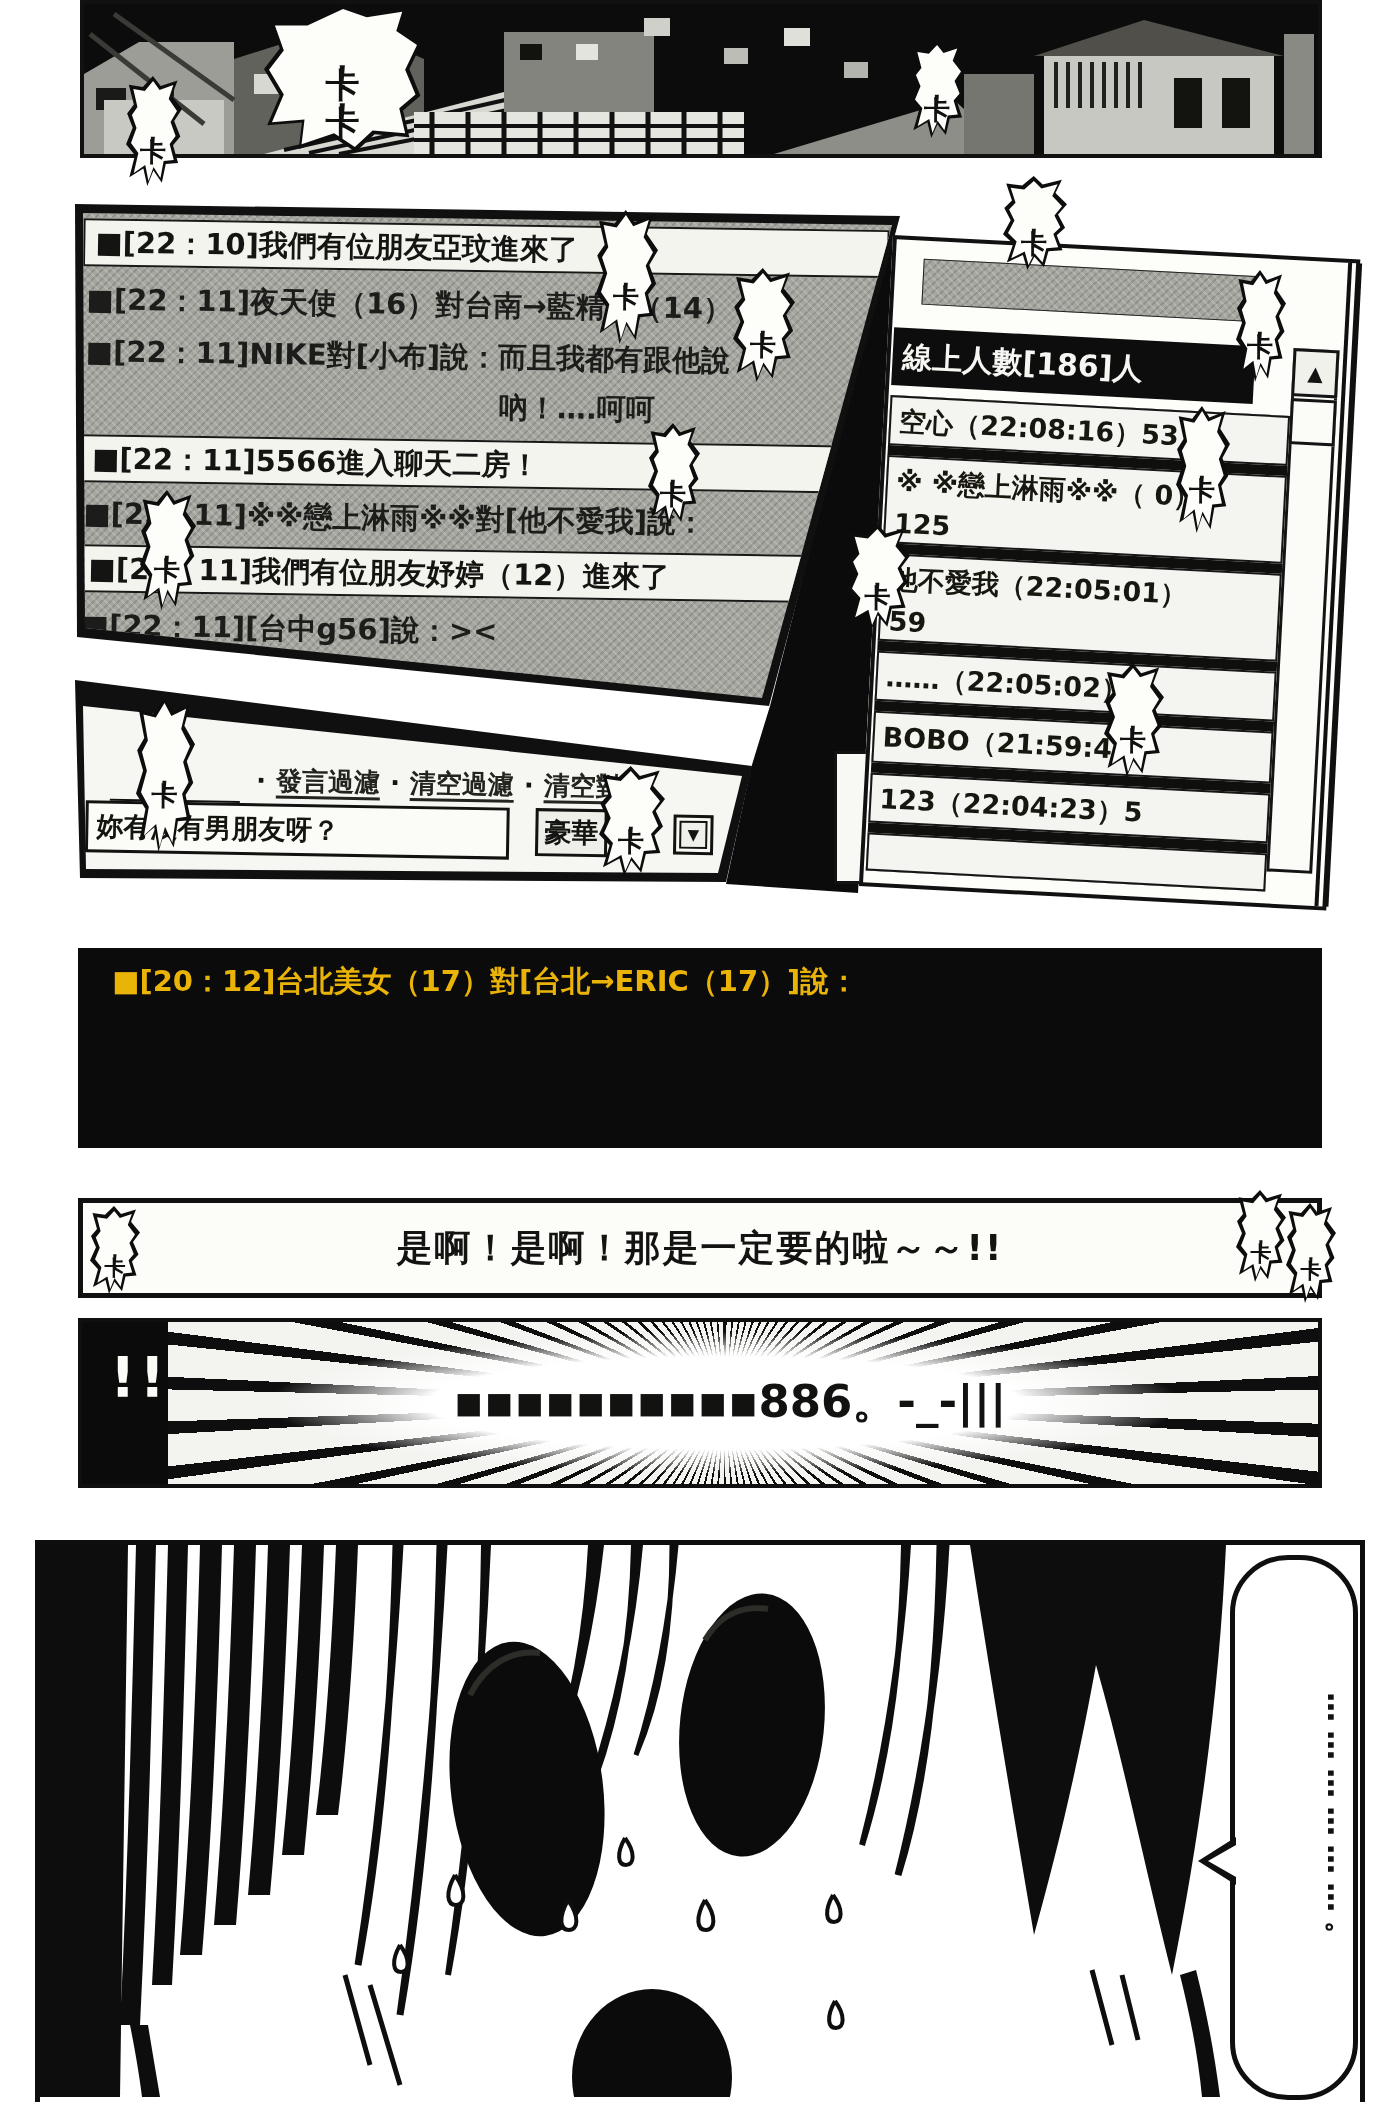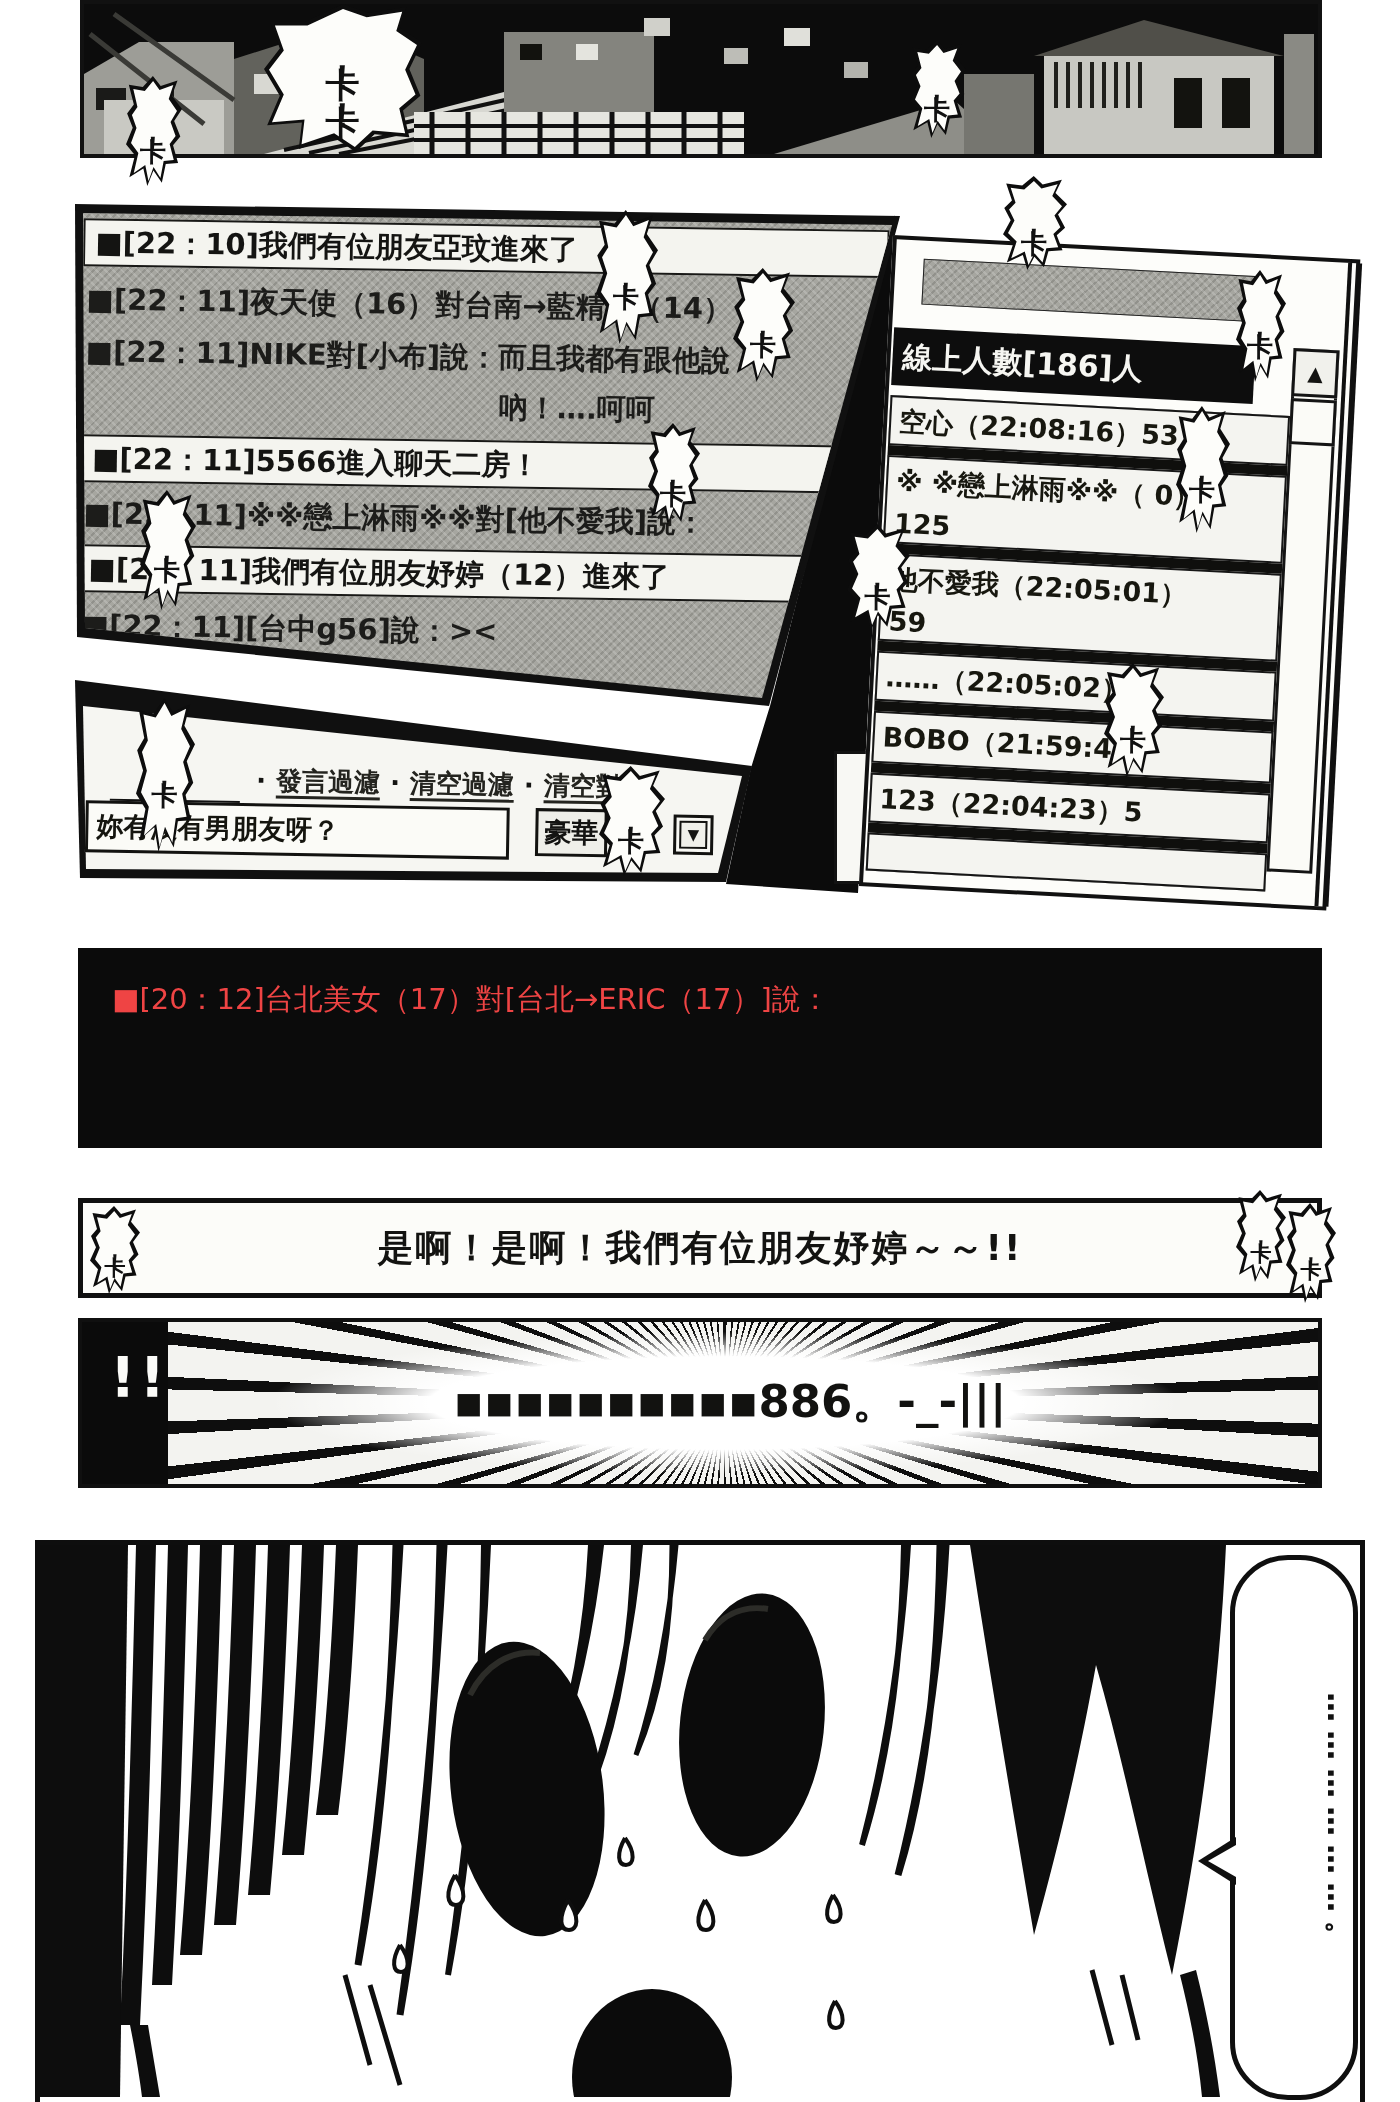--- a/index.html
+++ b/index.html
@@ -80,21 +80,21 @@
       box-sizing:border-box;background:#fbfbf7;}
   .vline{position:absolute;top:0;bottom:0;border-left:4px solid #101010;}
   #user-rows{position:absolute;left:2px;top:156px;width:400px;background:#0f0f0d;}
   .u-row{position:relative;background:#f4f4f0;border:2px solid #161616;box-sizing:border-box;
       margin-bottom:10px;padding:6px 8px 4px 8px;}
   .u-row:last-child{margin-bottom:0;}
   .u-line{font-size:27px;font-weight:600;white-space:nowrap;overflow:hidden;color:#17170f;}
 
   
   #pm-panel{left:78px;top:948px;width:1244px;height:200px;background:#0b0b0b;z-index:2;}
-  #pm-meta{position:absolute;left:34px;top:32px;font-size:29px;font-weight:400;color:#ef4444;white-space:nowrap;}
+  #pm-meta{position:absolute;left:34px;top:14px;font-size:29px;font-weight:700;color:#eab308;white-space:nowrap;}
   #pm-message{position:absolute;left:0;right:120px;top:92px;text-align:center;font-size:42px;
       font-weight:700;letter-spacing:4px;color:#fafaf6;white-space:nowrap;}
 
   
   #reply-panel{left:78px;top:1198px;width:1244px;height:100px;background:#fcfcf9;
       border:5px solid #101010;box-sizing:border-box;z-index:2;}
   #reply-text{position:absolute;left:0;right:0;top:0;bottom:0;display:flex;align-items:center;
       justify-content:center;font-size:36px;font-weight:700;letter-spacing:2px;color:#131311;white-space:nowrap;}
 
   
@@ -231,21 +231,21 @@
       </div>
       <div class="u-row" style="height:38px;"></div>
     </div>
   </div>
 
   <div class="abs" id="pm-panel">
     <div id="pm-meta">■[20：12]台北美女（17）對[台北→ERIC（17）]說：</div>
   </div>
 
   <div class="abs" id="reply-panel">
-    <div id="reply-text">是啊！是啊！我們有位朋友妤婷～～!!</div>
+    <div id="reply-text">是啊！是啊！那是一定要的啦～～!!</div>
   </div>
 
   <div class="abs" id="shout-panel">
     <div id="shout-prefix">!!</div>
     <div id="shout-text">▪▪▪▪▪▪▪▪▪▪886。-_-|||</div>
   </div>
 
   <div class="abs" id="bottom-panel">
     <svg width="1320" height="552" viewBox="0 0 1320 552" style="position:absolute;left:0;top:0;">
       <rect width="1320" height="552" fill="#ffffff"></rect>

